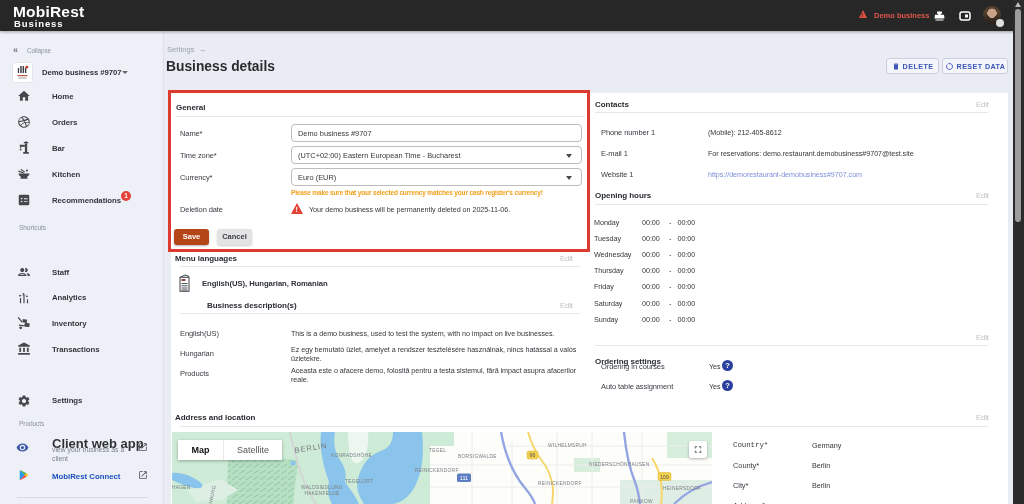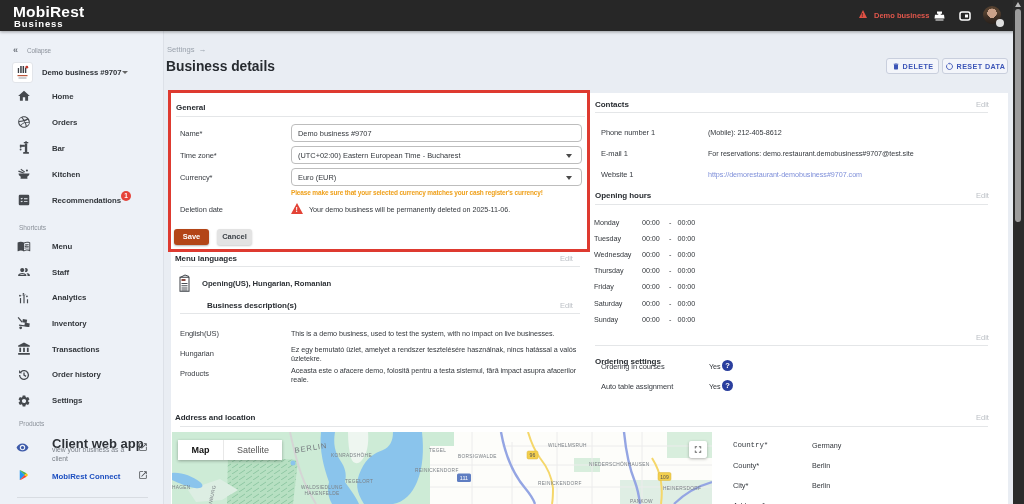--- a/index.html
+++ b/index.html
@@ -132,27 +132,20 @@
   <div class="mitem" style="top:156px;">
       <svg class="gi ic" viewBox="0 0 24 24">
         <path d="M19 3H5a2 2 0 0 0-2 2v14a2 2 0 0 0 2 2h14a2 2 0 0 0 2-2V5a2 2 0 0 0-2-2zm-9.5 6.5L7.8 11 6 9.3l1-.9.8.7.9-.8 1.8 1.2zm0 5L7.8 16 6 14.3l1-.9.8.7.9-.8 1.8 1.2zM18 15.5h-6V14h6zm0-5h-6V9h6z"></path>
       </svg>
       <div class="lb">Recommendations</div>
       <div id="badge1">1</div>
     </div>
 
   <div class="side-label" style="top:193px;">Shortcuts</div>
 
-  <div class="mitem" style="top:202.3px;">
-      <svg class="gi ic" viewBox="0 0 24 24">
-        <path d="M21 5c-1.1-.4-2.3-.5-3.5-.5-1.9 0-4 .4-5.5 1.5-1.5-1.1-3.6-1.5-5.5-1.5S2.5 4.9 1 6v14.6c0 .4.4.5.5.5s.2 0 .3-.1c1.4-.7 3.4-1.1 4.7-1.1 1.9 0 4 .4 5.5 1.5 1.4-.9 3.9-1.5 5.5-1.5 1.5 0 3.1.3 4.4 1 .1.1.2.1.3.1.3 0 .5-.3.5-.5V6c-.6-.4-1.1-.7-1.7-1zm0 13.5c-1.1-.3-2.3-.5-3.5-.5-1.6 0-4.1.6-5.5 1.5V8c1.4-.9 3.9-1.5 5.5-1.5 1.2 0 2.4.2 3.5.5v11.5z"></path>
-        <path d="M17.5 10.5c.9 0 1.8.1 2.5.3V9.2c-.8-.2-1.6-.2-2.5-.2-1.6 0-3.1.2-4.5.7v1.6c1.3-.5 2.9-.8 4.5-.8zM13 12.5v1.6c1.3-.5 2.9-.8 4.5-.8.9 0 1.8.1 2.5.3v-1.6c-.8-.2-1.6-.2-2.5-.2-1.6-.1-3.1.2-4.5.7zm4.5 1.9c-1.6 0-3.1.2-4.5.7v1.6c1.3-.5 2.9-.8 4.5-.8.9 0 1.8.1 2.5.3v-1.6c-.8-.1-1.6-.2-2.5-.2z"></path>
-      </svg>
-      <div class="lb">Menu</div>
-    </div>
   <div class="mitem" style="top:228px;">
       <svg class="gi ic" viewBox="0 0 24 24">
         <path d="M9 13.75c-2.34 0-7 1.17-7 3.5V19h14v-1.75c0-2.33-4.66-3.5-7-3.5zM4.34 17c.84-.58 2.87-1.25 4.66-1.25s3.82.67 4.66 1.25H4.34zM9 12c1.93 0 3.5-1.57 3.5-3.5S10.93 5 9 5 5.5 6.57 5.5 8.5 7.07 12 9 12zm7.04 1.81c1.16.84 1.96 1.96 1.96 3.44V19h4v-1.75c0-2.02-3.5-3.17-5.96-3.44zM15 12c1.93 0 3.5-1.57 3.5-3.5S16.93 5 15 5c-.54 0-1.04.13-1.5.35.63.89 1 1.98 1 3.15s-.37 2.26-1 3.15c.46.22.96.35 1.5.35z"></path>
       </svg>
       <div class="lb">Staff</div>
     </div>
   <div class="mitem" style="top:253.7px;">
       <svg class="gi ic" viewBox="0 0 24 24">
         <path d="M5 12h2v9H5zm6-4h2v13h-2zm6 6h2v7h-2zM5 9.5A1.5 1.5 0 1 0 5 6.5a1.5 1.5 0 0 0 0 3zm6-3A1.5 1.5 0 1 0 11 3.5a1.5 1.5 0 0 0 0 3zm6 4A1.5 1.5 0 1 0 17 7.5a1.5 1.5 0 0 0 0 3zM16.2 6 12 8.2 7 6.8 5.6 7.5"></path>
       </svg>
@@ -166,28 +159,20 @@
         <path d="M3.6 14.6 21 17l-.3 2L3.3 16.6z"></path>
         <circle cx="6.3" cy="20.3" r="2.4"></circle>
       </svg>
       <div class="lb">Inventory</div>
     </div>
   <div class="mitem" style="top:305px;">
       <svg class="gi ic" viewBox="0 0 24 24">
         <path d="M4 10h3v7H4zm6.5 0h3v7h-3zM2 19h20v3H2zm15-9h3v7h-3zm-5-9L2 6v2h20V6z"></path>
       </svg>
       <div class="lb">Transactions</div>
-    </div>
-  <div class="mitem" style="top:330.8px;">
-      <svg class="ic" style="fill:none" viewBox="0 0 24 24" stroke="#45494e" stroke-width="2.2">
-        <path d="M4.5 12a7.5 7.5 0 1 0 2.2-5.3"></path>
-        <path d="M3.5 3.5v5.5h5.5" fill="#45494e" stroke="none"></path>
-        <path d="M12 7.5v4.8l3.5 2.1"></path>
-      </svg>
-      <div class="lb">Order history</div>
     </div>
   <div class="mitem" style="top:356.5px;">
       <svg class="gi ic" viewBox="0 0 24 24">
         <path d="M19.14 12.94c.04-.3.06-.61.06-.94 0-.32-.02-.64-.07-.94l2.03-1.58a.49.49 0 0 0 .12-.61l-1.92-3.32a.49.49 0 0 0-.59-.22l-2.39.96c-.5-.38-1.03-.7-1.62-.94l-.36-2.54a.48.48 0 0 0-.48-.41h-3.84c-.24 0-.43.17-.47.41l-.36 2.54c-.59.24-1.13.57-1.62.94l-2.39-.96a.48.48 0 0 0-.59.22L2.74 8.87c-.12.21-.08.47.12.61l2.03 1.58c-.05.3-.09.63-.09.94s.02.64.07.94l-2.03 1.58a.49.49 0 0 0-.12.61l1.92 3.32c.12.22.37.29.59.22l2.39-.96c.5.38 1.03.7 1.62.94l.36 2.54c.05.24.24.41.48.41h3.84c.24 0 .44-.17.47-.41l.36-2.54c.59-.24 1.13-.56 1.62-.94l2.39.96c.22.08.47 0 .59-.22l1.92-3.32c.12-.22.07-.47-.12-.61l-2.01-1.58zM12 15.6A3.61 3.61 0 0 1 8.4 12c0-1.98 1.62-3.6 3.6-3.6s3.6 1.62 3.6 3.6-1.62 3.6-3.6 3.6z"></path>
       </svg>
       <div class="lb">Settings</div>
     </div>
 
   <div class="side-label" style="top:389px;">Products</div>
 
@@ -245,21 +230,21 @@
 
 <div class="sechead" style="left:175px;top:254px;">Menu languages</div>
 <div class="editlink" style="left:560px;top:254px;">Edit</div>
 <div class="secline" style="left:180px;top:266px;width:400px;"></div>
 <svg class="abs" style="left:178px;top:273px" width="13" height="20" viewBox="0 0 26 40" fill="none">
     <path d="M4 9 L14 4 L22 7" fill="#fff" stroke="#3a3f45" stroke-width="2"></path>
     <rect x="4" y="8.5" width="18" height="28" fill="#fff" stroke="#3a3f45" stroke-width="2"></rect>
     <rect x="7" y="12" width="8" height="4" fill="#8a4a40"></rect>
     <path d="M7 21h12M7 25.5h12M7 30h12M7 34h12" stroke="#4a4f55" stroke-width="2.2"></path>
   </svg>
-<div style="position:absolute;left:202px;top:278.5px;font-size:7.7px;font-weight:bold;color:#2e3237;letter-spacing:-0.05px;">Opening(US), Hungarian, Romanian</div>
+<div style="position:absolute;left:202px;top:278.5px;font-size:7.7px;font-weight:bold;color:#2e3237;letter-spacing:-0.05px;">English(US), Hungarian, Romanian</div>
 
 <div class="sechead" style="left:175px;top:301px;padding-left:32px;">Business description(s)</div>
 <div class="editlink" style="left:560px;top:301px;">Edit</div>
 <div class="secline" style="left:180px;top:313px;width:400px;"></div>
 <div class="flabel" style="left:180px;top:329px;">English(US)</div>
 <div class="fvalue" style="left:291px;top:329px;">This is a demo business, used to test the system, with no impact on live businesses.</div>
 <div class="flabel" style="left:180px;top:349px;">Hungarian</div>
 <div class="fvalue" style="left:291px;top:345px;width:290px;line-height:9px;">Ez egy bemutató üzlet, amelyet a rendszer tesztelésére használnak, nincs hatással a valós üzletekre.</div>
 <div class="flabel" style="left:180px;top:369px;">Products</div>
 <div class="fvalue" style="left:291px;top:366px;width:290px;line-height:9px;">Aceasta este o afacere demo, folosită pentru a testa sistemul, fără impact asupra afacerilor reale.</div>

